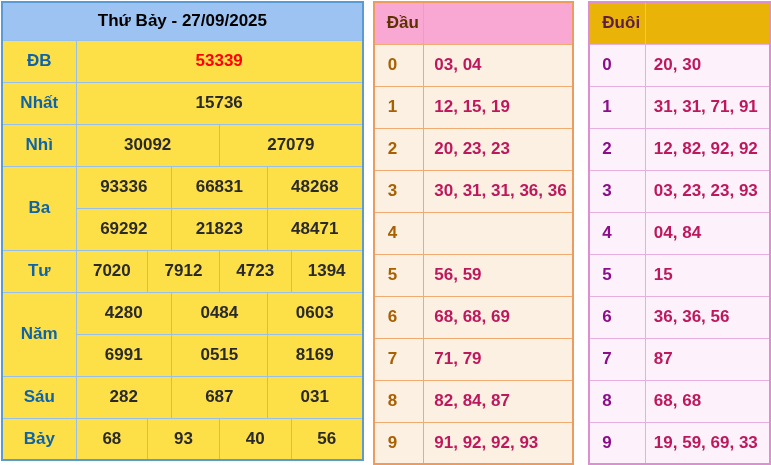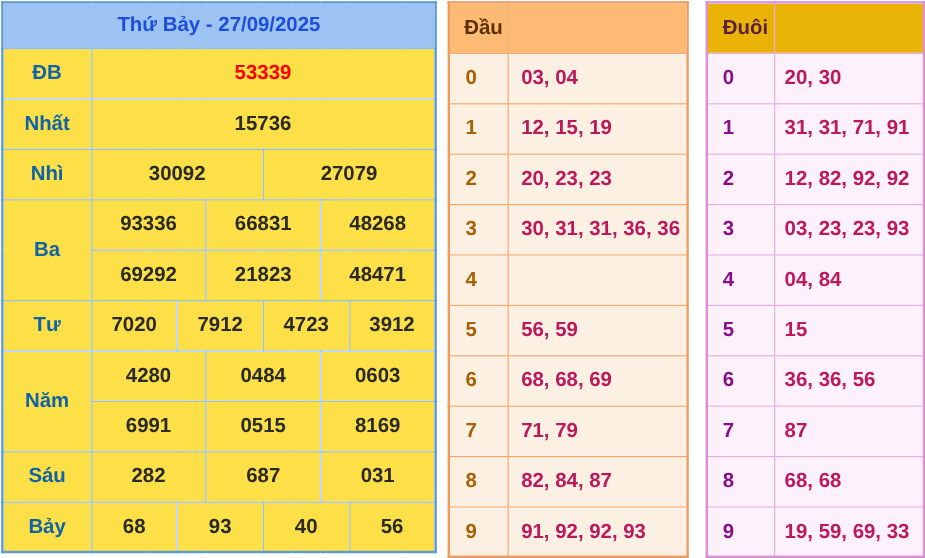--- a/index.html
+++ b/index.html
@@ -29,21 +29,21 @@
   }
   .tbl-results th, .tbl-results td {
     border: 1px solid #94bfee;
     font-size: 17px;
     text-align: center;
     vertical-align: middle;
   }
   .tbl-results th.title-cell {
     height: 38px;
     background: #9cc3f2;
-    color: #1d4ed8;
+    color: #000000;
   }
   .tbl-results td { height: 42px; background: #fde047; color: #2a2a2a; }
   .tbl-results td.lbl { color: #0f63a6; }
   .tbl-results td.db-val { color: #ff0000; }
 
   
   .tbl-digit th, .tbl-digit td {
     height: 42px;
     font-size: 17px;
     text-align: left;
@@ -53,21 +53,21 @@
   .tbl-digit td.digit { padding-left: 13px; }
   .tbl-digit td.vals { padding-left: 10px; color: #be185d; }
 
   
   .tbl-dau {
     width: 203px;
     border: 2px solid #ee9b5f;
     margin-right: 14px;
   }
   .tbl-dau th, .tbl-dau td { border: 1px solid #f1ab70; }
-  .tbl-dau th { background: #fdba74; color: #5c3100; }
+  .tbl-dau th { background: #f9a8d4; color: #5c3100; }
   .tbl-dau td { background: #fcf0e2; }
   .tbl-dau td.digit { color: #a96000; }
 
   
   .tbl-duoi {
     width: 184px;
     border: 2px solid #dc90d2;
   }
   .tbl-duoi th, .tbl-duoi td { border: 1px solid #e9aee0; }
   .tbl-duoi th { background: #eab308; color: #5e2040; }
@@ -111,21 +111,21 @@
     <tr>
       <td colspan="4">69292</td>
       <td colspan="4">21823</td>
       <td colspan="4">48471</td>
     </tr>
     <tr>
       <td class="lbl">Tư</td>
       <td colspan="3">7020</td>
       <td colspan="3">7912</td>
       <td colspan="3">4723</td>
-      <td colspan="3">3912</td>
+      <td colspan="3">1394</td>
     </tr>
     <tr>
       <td class="lbl" rowspan="2">Năm</td>
       <td colspan="4">4280</td>
       <td colspan="4">0484</td>
       <td colspan="4">0603</td>
     </tr>
     <tr>
       <td colspan="4">6991</td>
       <td colspan="4">0515</td>

